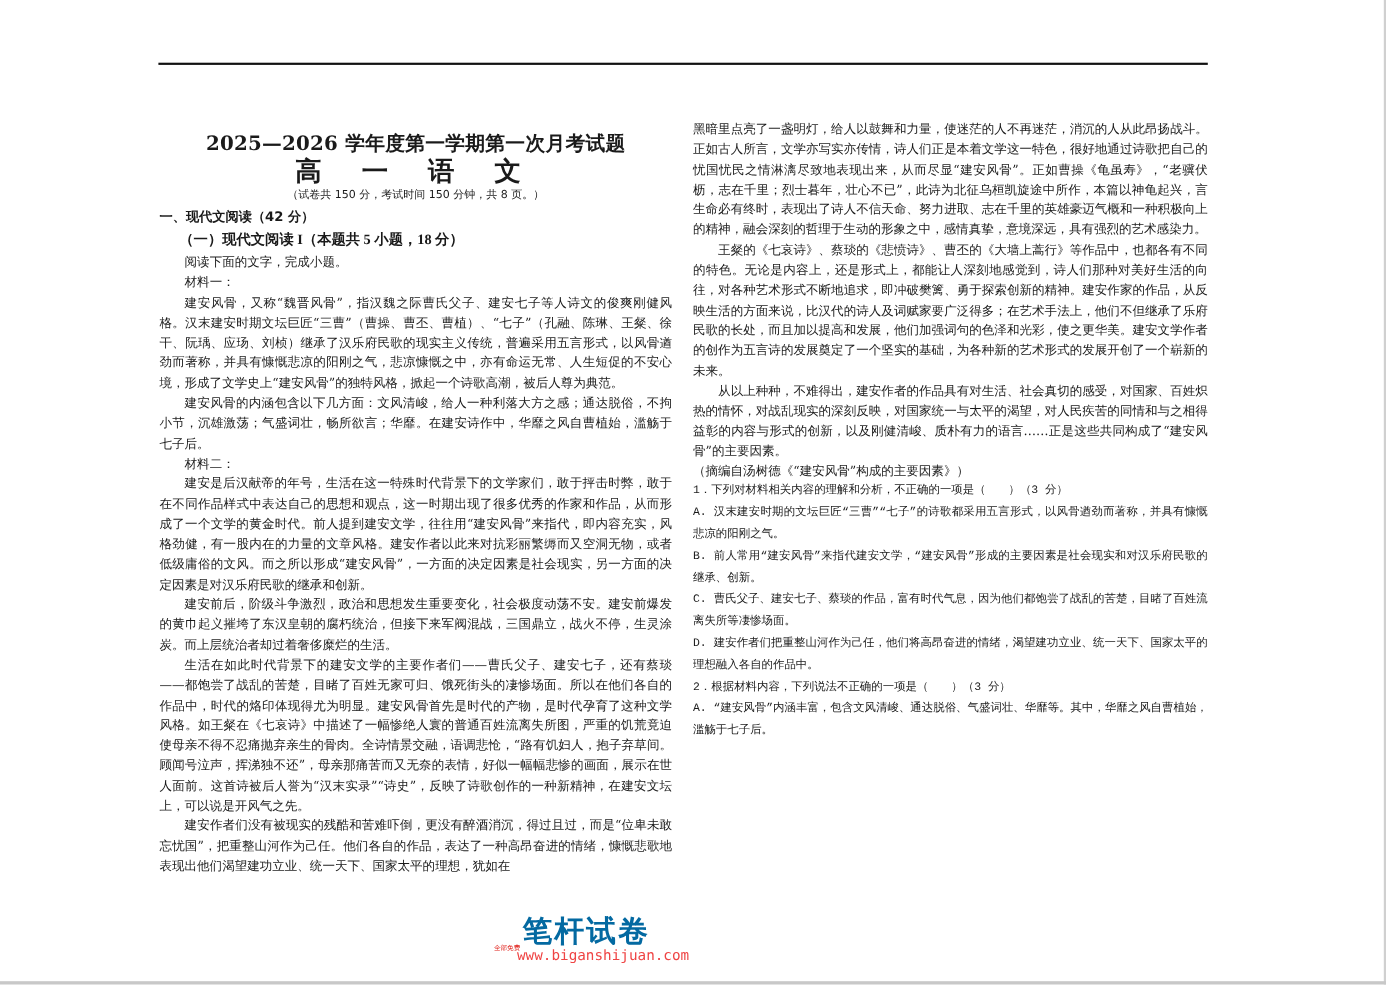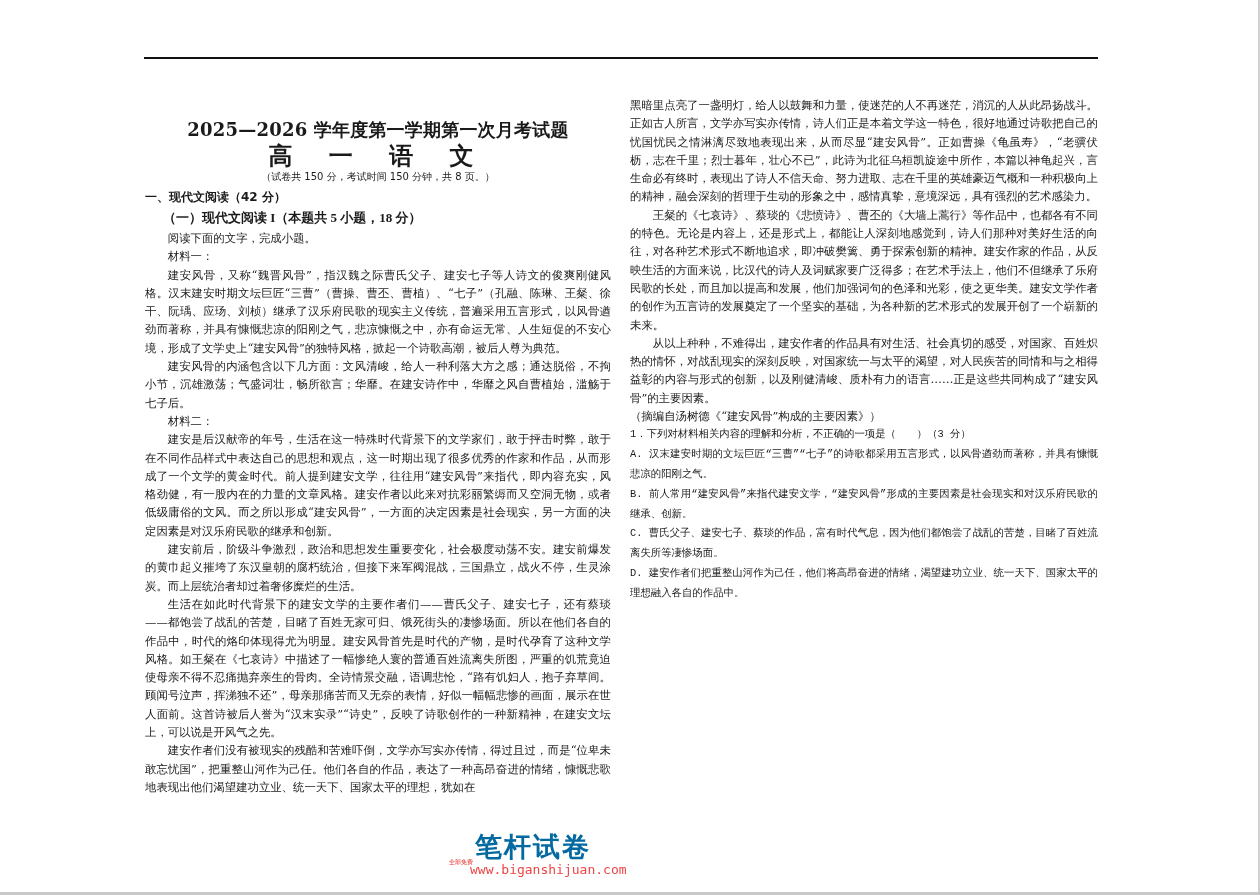--- a/index.html
+++ b/index.html
@@ -48,34 +48,38 @@
 
 <div class="txt" style="left:145px; top:229px; width:466px;">
   <p class="indent">阅读下面的文字，完成小题。</p>
   <p class="indent">材料一：</p>
   <p class="indent">建安风骨，又称“魏晋风骨”，指汉魏之际曹氏父子、建安七子等人诗文的俊爽刚健风格。汉末建安时期文坛巨匠“三曹”（曹操、曹丕、曹植）、“七子”（孔融、陈琳、王粲、徐干、阮瑀、应玚、刘桢）继承了汉乐府民歌的现实主义传统，普遍采用五言形式，以风骨遒劲而著称，并具有慷慨悲凉的阳刚之气，悲凉慷慨之中，亦有命运无常、人生短促的不安心境，形成了文学史上“建安风骨”的独特风格，掀起一个诗歌高潮，被后人尊为典范。</p>
   <p class="indent">建安风骨的内涵包含以下几方面：文风清峻，给人一种利落大方之感；通达脱俗，不拘小节，沉雄激荡；气盛词壮，畅所欲言；华靡。在建安诗作中，华靡之风自曹植始，滥觞于七子后。</p>
   <p class="indent">材料二：</p>
   <p class="indent">建安是后汉献帝的年号，生活在这一特殊时代背景下的文学家们，敢于抨击时弊，敢于在不同作品样式中表达自己的思想和观点，这一时期出现了很多优秀的作家和作品，从而形成了一个文学的黄金时代。前人提到建安文学，往往用“建安风骨”来指代，即内容充实，风格劲健，有一股内在的力量的文章风格。建安作者以此来对抗彩丽繁缛而又空洞无物，或者低级庸俗的文风。而之所以形成“建安风骨”，一方面的决定因素是社会现实，另一方面的决定因素是对汉乐府民歌的继承和创新。</p>
   <p class="indent">建安前后，阶级斗争激烈，政治和思想发生重要变化，社会极度动荡不安。建安前爆发的黄巾起义摧垮了东汉皇朝的腐朽统治，但接下来军阀混战，三国鼎立，战火不停，生灵涂炭。而上层统治者却过着奢侈糜烂的生活。</p>
   <p class="indent">生活在如此时代背景下的建安文学的主要作者们——曹氏父子、建安七子，还有蔡琰——都饱尝了战乱的苦楚，目睹了百姓无家可归、饿死街头的凄惨场面。所以在他们各自的作品中，时代的烙印体现得尤为明显。建安风骨首先是时代的产物，是时代孕育了这种文学风格。如王粲在《七哀诗》中描述了一幅惨绝人寰的普通百姓流离失所图，严重的饥荒竟迫使母亲不得不忍痛抛弃亲生的骨肉。全诗情景交融，语调悲怆，“路有饥妇人，抱子弃草间。顾闻号泣声，挥涕独不还”，母亲那痛苦而又无奈的表情，好似一幅幅悲惨的画面，展示在世人面前。这首诗被后人誉为“汉末实录”“诗史”，反映了诗歌创作的一种新精神，在建安文坛上，可以说是开风气之先。</p>
-  <p class="indent">建安作者们没有被现实的残酷和苦难吓倒，文学亦写实亦传情，得过且过，而是“位卑未敢忘忧国”，把重整山河作为己任。他们各自的作品，表达了一种高昂奋进的情绪，慷慨悲歌地表现出他们渴望建功立业、统一天下、国家太平的理想，犹如在</p>
+  <p class="indent">建安作者们没有被现实的残酷和苦难吓倒，更没有醉酒消沉，得过且过，而是“位卑未敢忘忧国”，把重整山河作为己任。他们各自的作品，表达了一种高昂奋进的情绪，慷慨悲歌地表现出他们渴望建功立业、统一天下、国家太平的理想，犹如在</p>
 </div>
 
-<div class="txt" style="left:630px; top:96px; width:468px;">
+<div class="txt" style="left:630px; top:108px; width:468px;">
   <p>黑暗里点亮了一盏明灯，给人以鼓舞和力量，使迷茫的人不再迷茫，消沉的人从此昂扬战斗。正如古人所言，文学亦写实亦传情，诗人们正是本着文学这一特色，很好地通过诗歌把自己的忧国忧民之情淋漓尽致地表现出来，从而尽显“建安风骨”。正如曹操《龟虽寿》，“老骥伏枥，志在千里；烈士暮年，壮心不已”，此诗为北征乌桓凯旋途中所作，本篇以神龟起兴，言生命必有终时，表现出了诗人不信天命、努力进取、志在千里的英雄豪迈气概和一种积极向上的精神，融会深刻的哲理于生动的形象之中，感情真挚，意境深远，具有强烈的艺术感染力。</p>
   <p class="indent">王粲的《七哀诗》、蔡琰的《悲愤诗》、曹丕的《大墙上蒿行》等作品中，也都各有不同的特色。无论是内容上，还是形式上，都能让人深刻地感觉到，诗人们那种对美好生活的向往，对各种艺术形式不断地追求，即冲破樊篱、勇于探索创新的精神。建安作家的作品，从反映生活的方面来说，比汉代的诗人及词赋家要广泛得多；在艺术手法上，他们不但继承了乐府民歌的长处，而且加以提高和发展，他们加强词句的色泽和光彩，使之更华美。建安文学作者的创作为五言诗的发展奠定了一个坚实的基础，为各种新的艺术形式的发展开创了一个崭新的未来。</p>
   <p class="indent">从以上种种，不难得出，建安作者的作品具有对生活、社会真切的感受，对国家、百姓炽热的情怀，对战乱现实的深刻反映，对国家统一与太平的渴望，对人民疾苦的同情和与之相得益彰的内容与形式的创新，以及刚健清峻、质朴有力的语言……正是这些共同构成了“建安风骨”的主要因素。</p>
   <p class="src">（摘编自汤树德《“建安风骨”构成的主要因素》）</p>
   <div class="q">
     <p>1．下列对材料相关内容的理解和分析，不正确的一项是（　　）（3 分）</p>
     <p>A. 汉末建安时期的文坛巨匠“三曹”“七子”的诗歌都采用五言形式，以风骨遒劲而著称，并具有慷慨悲凉的阳刚之气。</p>
     <p>B. 前人常用“建安风骨”来指代建安文学，“建安风骨”形成的主要因素是社会现实和对汉乐府民歌的继承、创新。</p>
     <p>C. 曹氏父子、建安七子、蔡琰的作品，富有时代气息，因为他们都饱尝了战乱的苦楚，目睹了百姓流离失所等凄惨场面。</p>
     <p>D. 建安作者们把重整山河作为己任，他们将高昂奋进的情绪，渴望建功立业、统一天下、国家太平的理想融入各自的作品中。</p>
   </div>
+  <div class="q">
+    <p>2．根据材料内容，下列说法不正确的一项是（　　）（3 分）</p>
+    <p>A. “建安风骨”内涵丰富，包含文风清峻、通达脱俗、气盛词壮、华靡等。其中，华靡之风自曹植始，滥觞于七子后。</p>
+  </div>
 </div>
 
 <div class="wm">
   <div class="wm-title">笔杆试卷</div>
   <div class="wm-url">www.biganshijuan.com</div>
 </div>
 <div class="wm-free">全部免费</div>
 
 </body></html>

